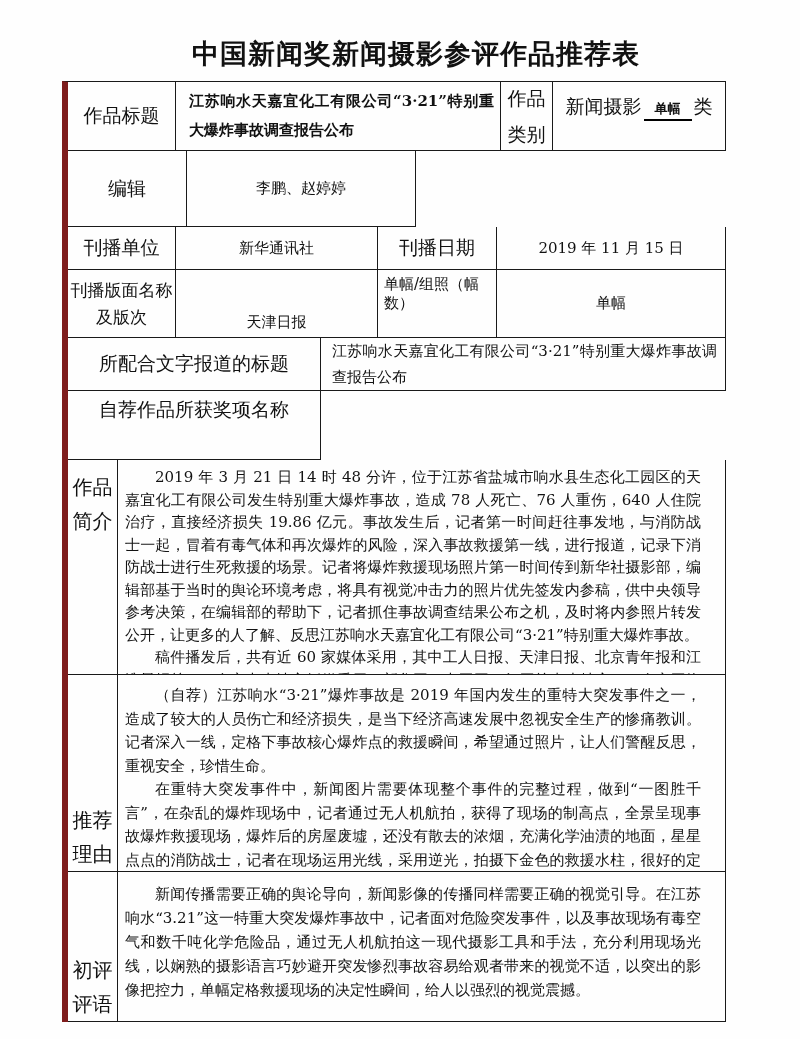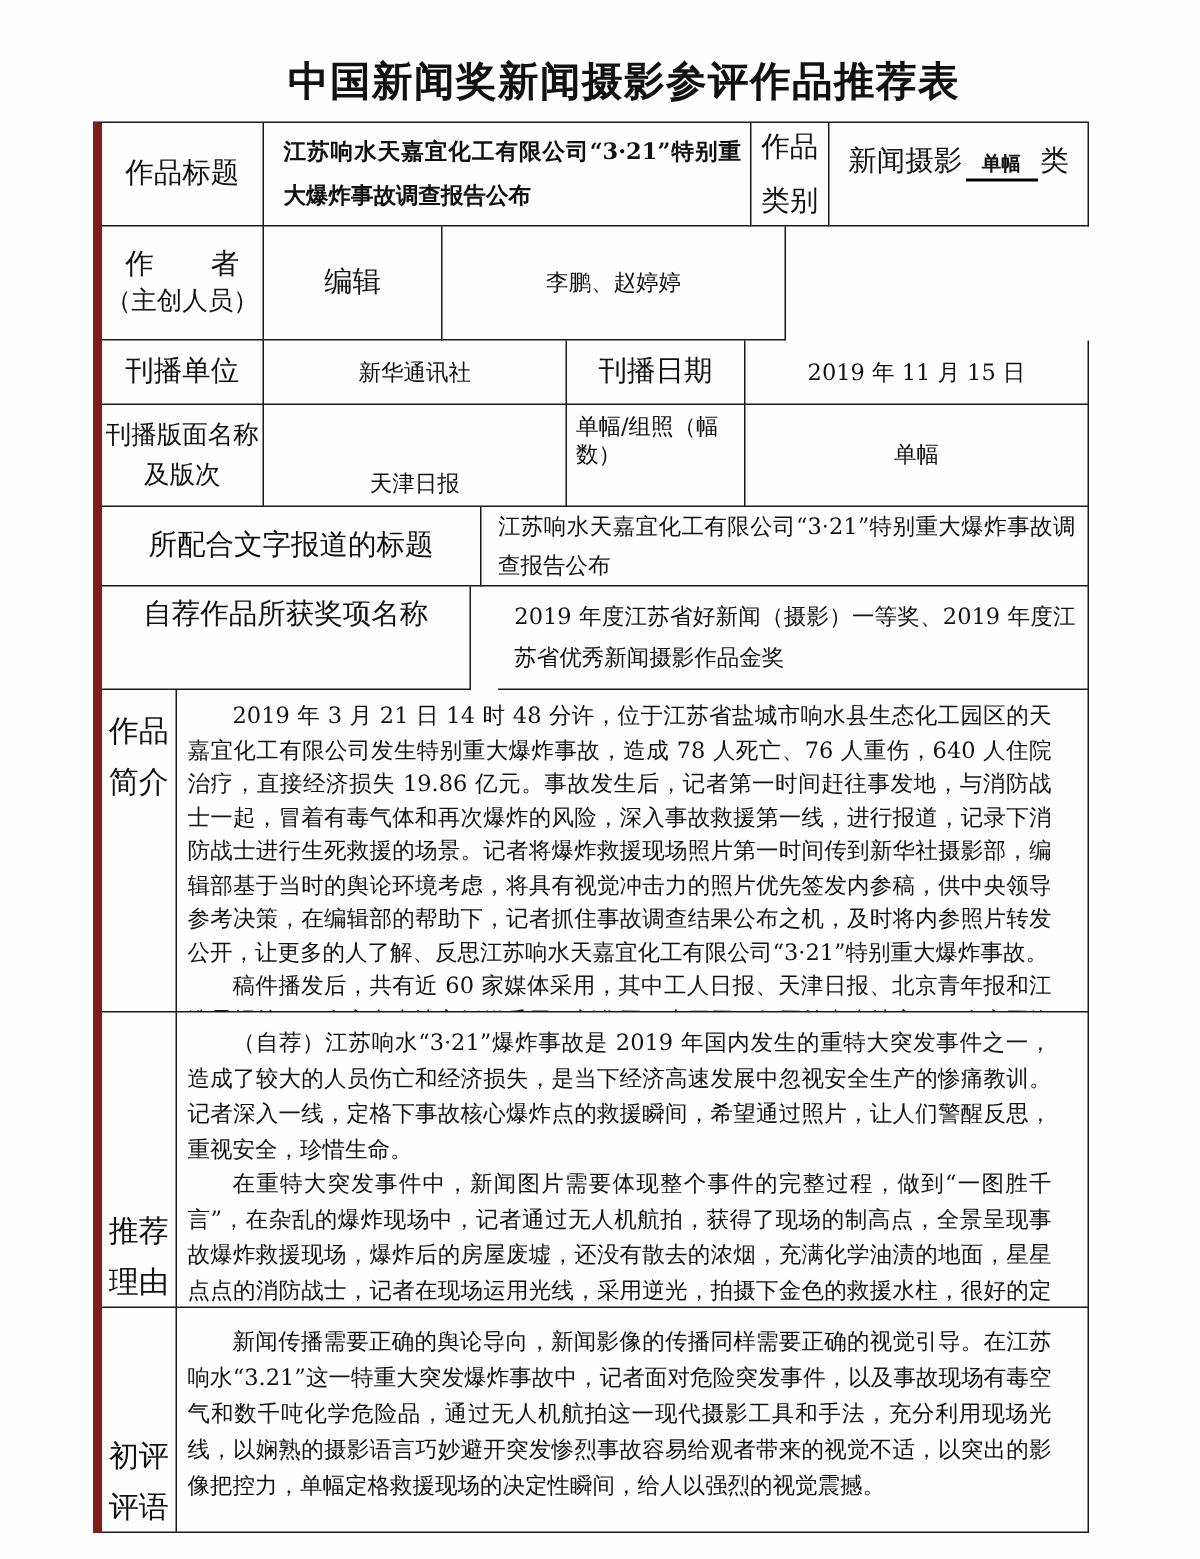--- a/index.html
+++ b/index.html
@@ -63,24 +63,20 @@
         <span>类别</span>
       </div>
       <div class="cell cat" style="width:173px;">
         <span>新闻摄影</span>
         <span class="u">单幅</span>
         <span>类</span>
       </div>
     </div>
 
     <div class="row" style="height:76px;">
-      <div class="cell lab" style="width:108px;">
-        <span>作　　者</span>
-        <span class="l2">（主创人员）</span>
-      </div>
       <div class="cell lab" style="width:119px;">编辑</div>
       <div class="cell val vcenter" style="width:229px;">李鹏、赵婷婷</div>
     </div>
 
     <div class="row" style="height:43px;">
       <div class="cell lab" style="width:108px;">刊播单位</div>
       <div class="cell val vcenter" style="width:202px;">新华通讯社</div>
       <div class="cell lab" style="width:119px;">刊播日期</div>
       <div class="cell val vcenter" style="width:229px;">2019 年 11 月 15 日</div>
     </div>
@@ -95,21 +91,20 @@
       <div class="cell val vcenter" style="width:229px;">单幅</div>
     </div>
 
     <div class="row" style="height:53px;">
       <div class="cell lab" style="width:253px;">所配合文字报道的标题</div>
       <div class="cell val twoline" style="width:405px;">江苏响水天嘉宜化工有限公司“3·21”特别重大爆炸事故调查报告公布</div>
     </div>
 
     <div class="row" style="height:69px;gap:18px;">
       <div class="cell lab top" style="width:253px;">自荐作品所获奖项名称</div>
-      <div class="cell val twoline" style="width:405px;line-height:27px;">2019 年度江苏省好新闻（摄影）一等奖、2019 年度江苏省优秀新闻摄影作品金奖</div>
     </div>
 
     <div class="row" style="height:215px;">
       <div class="cell vlab top" style="width:50px;">
         <span>作品</span>
         <span>简介</span>
       </div>
       <div class="cell body-cell lh22" style="width:608px;">
         <p>2019 年 3 月 21 日 14 时 48 分许，位于江苏省盐城市响水县生态化工园区的天嘉宜化工有限公司发生特别重大爆炸事故，造成 78 人死亡、76 人重伤，640 人住院治疗，直接经济损失 19.86 亿元。事故发生后，记者第一时间赶往事发地，与消防战士一起，冒着有毒气体和再次爆炸的风险，深入事故救援第一线，进行报道，记录下消防战士进行生死救援的场景。记者将爆炸救援现场照片第一时间传到新华社摄影部，编辑部基于当时的舆论环境考虑，将具有视觉冲击力的照片优先签发内参稿，供中央领导参考决策，在编辑部的帮助下，记者抓住事故调查结果公布之机，及时将内参照片转发公开，让更多的人了解、反思江苏响水天嘉宜化工有限公司“3·21”特别重大爆炸事故。</p>
         <p>稿件播发后，共有近 60 家媒体采用，其中工人日报、天津日报、北京青年报和江淮晨报等 30 余家中央地方纸媒采用；新华网、中工网、红网等中央地方 20 余家网络媒体采用。</p>

